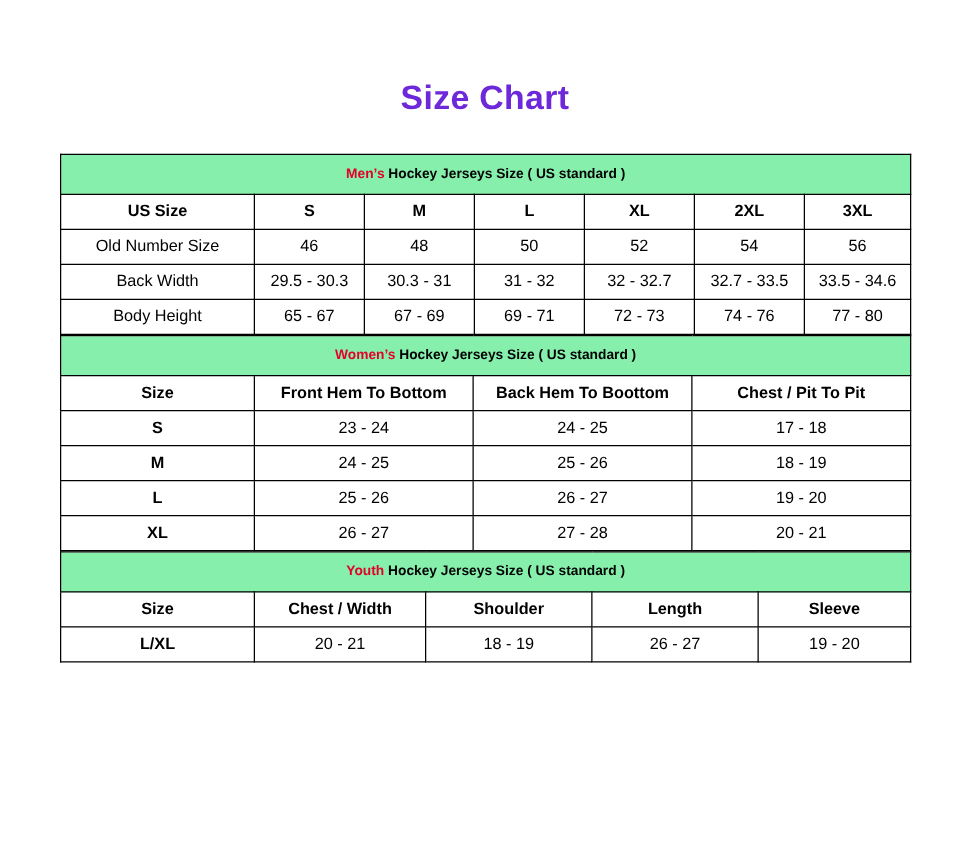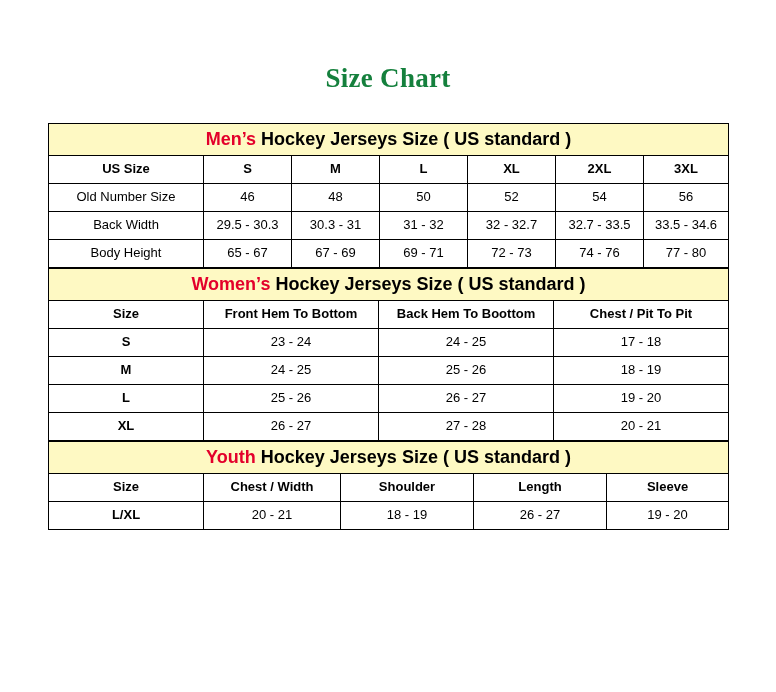--- a/index.html
+++ b/index.html
@@ -15,27 +15,26 @@
     overflow: hidden;
   }
   .page {
     width: 776px;
     height: 692px;
     position: relative;
     box-sizing: border-box;
   }
   .title {
     text-align: center;
-    color: #15803d;
+    color: #6d28d9;
     font-size: 27px;
     font-weight: bold;
     padding-top: 63px;
     padding-bottom: 0;
     letter-spacing: 0.3px;
-    font-family: Liberation Serif, serif;
   }
   .tables-wrap {
     width: 680px;
     margin: 29px auto 0 auto;
   }
   table {
     border-collapse: collapse;
     width: 100%;
     table-layout: fixed;
   }
@@ -44,23 +43,23 @@
     font-size: 13px;
     text-align: center;
     height: 27px;
     padding: 0 2px;
     line-height: 1.1;
     background: #ffffff;
     vertical-align: middle;
     white-space: nowrap;
   }
   .banner td {
-    background: #fef9c3;
-    font-weight: bold;
-    font-size: 18px;
+    background: #86efac;
+    font-weight: bold;
+    font-size: 11px;
     height: 31px;
   }
   .banner .accent {
     color: #e3002b;
   }
   .hdr td {
     font-weight: bold;
   }
   .rowlabel {
     font-weight: normal;

